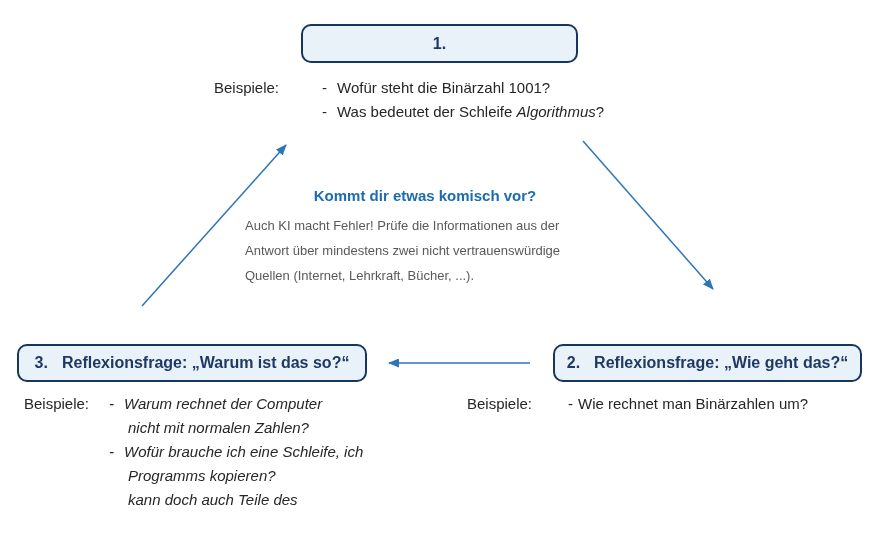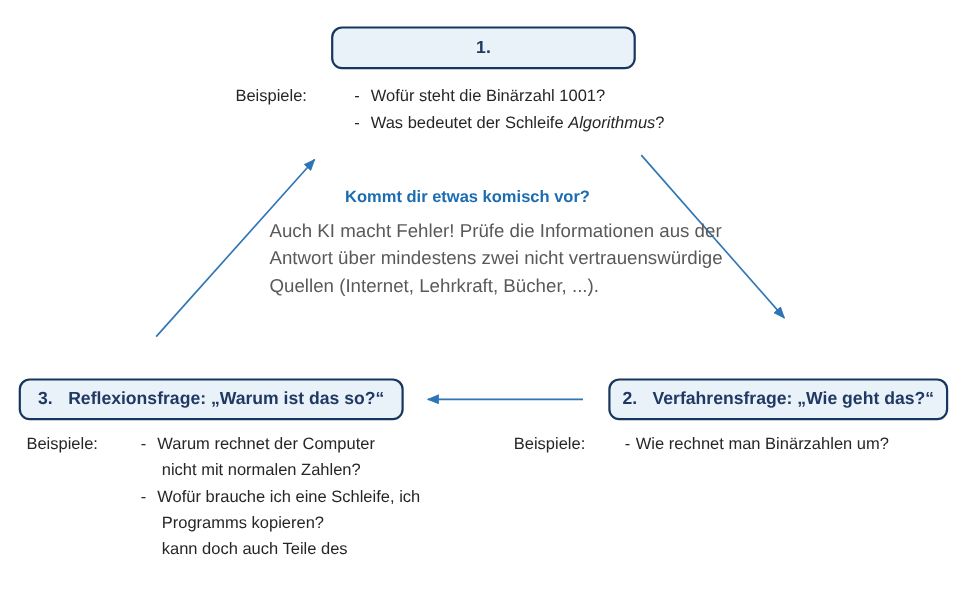--- a/index.html
+++ b/index.html
@@ -68,34 +68,34 @@
     color: var(--text-dark);
   }
   .ex-line { line-height: 24px; white-space: nowrap; }
   .dash { display: inline-block; width: 15px; }
   .cont { padding-left: 19px; }
   .italic { font-style: italic; }
 
   .notice {
     position: absolute;
     left: 245px;
-    top: 171px;
+    top: 187px;
     width: 390px;
   }
   .notice-heading {
     text-align: center;
     color: var(--heading-blue);
     font-weight: 700;
     font-size: 15px;
     margin-bottom: 9px;
     margin-right: 30px;
   }
   .notice-body {
     color: var(--body-gray);
-    font-size: 17px;
+    font-size: 13px;
   }
   .notice-line { line-height: 25px; white-space: nowrap; }
 </style>
 </head>
 <body>
 
 <div class="canvas">
 
   <svg class="arrows-svg" viewBox="0 0 883 541">
     <defs>
@@ -135,25 +135,25 @@
     </div>
   </div>
 
   <div class="qbox qbox-left">
     <span>3.</span>
     <span>Reflexionsfrage: „Warum ist das so?“</span>
   </div>
 
   <div class="qbox qbox-right">
     <span>2.</span>
-    <span>Verfahrensfrage: „Wie geht das?“</span>
+    <span>Reflexionsfrage: „Wie geht das?“</span>
   </div>
 
   <div class="ex-label" style="left:24px; top:392px;">Beispiele:</div>
-  <div class="ex-list" style="left:128px; top:392px;">
+  <div class="ex-list" style="left:109px; top:392px;font-style:italic;">
     <div class="ex-item">
       <div class="ex-line">
         <span class="dash">-</span><span>Warum rechnet der Computer</span>
       </div>
       <div class="ex-line cont">nicht mit normalen Zahlen?</div>
     </div>
     <div class="ex-item">
       <div class="ex-line">
         <span class="dash">-</span><span>Wofür brauche ich eine Schleife, ich</span>
       </div>

